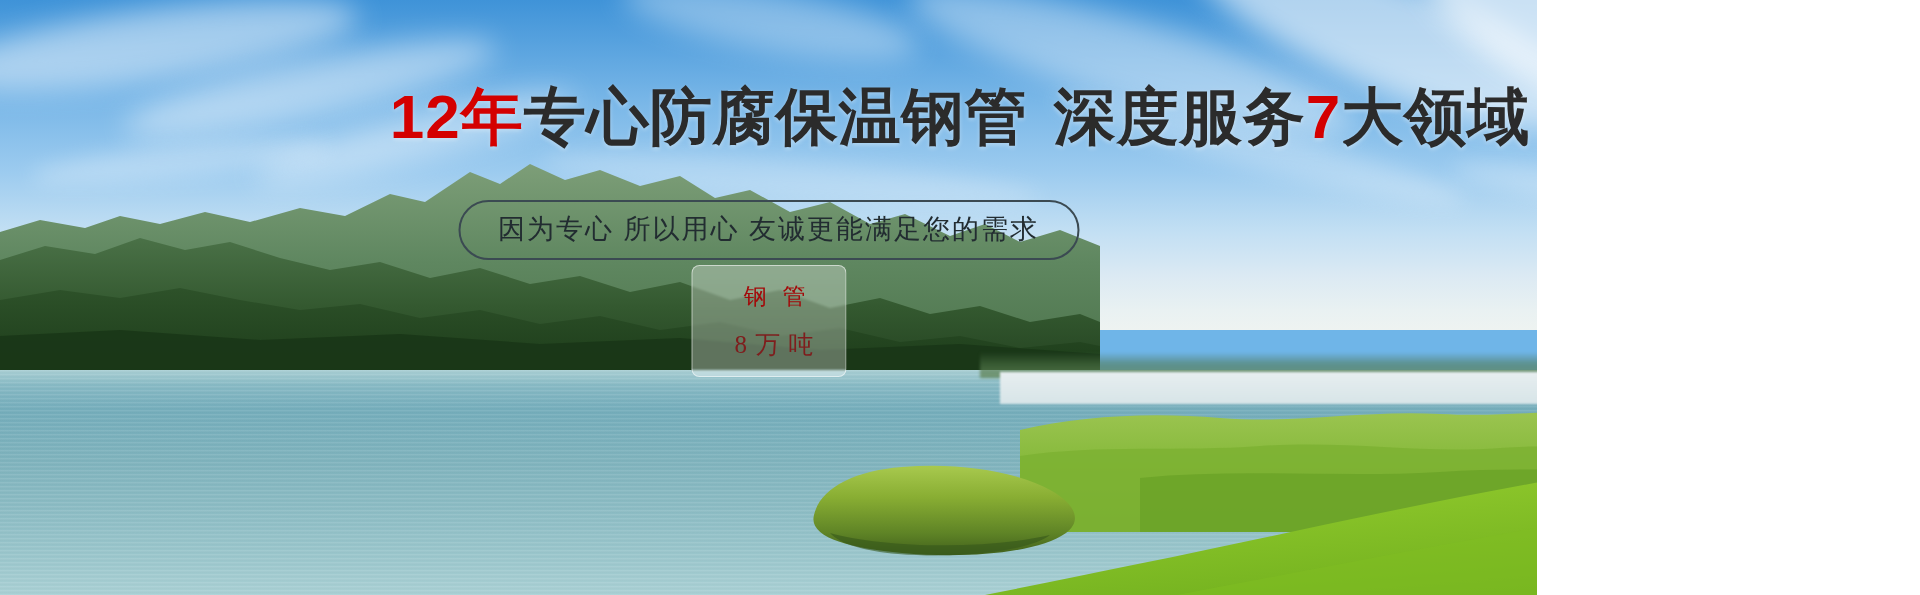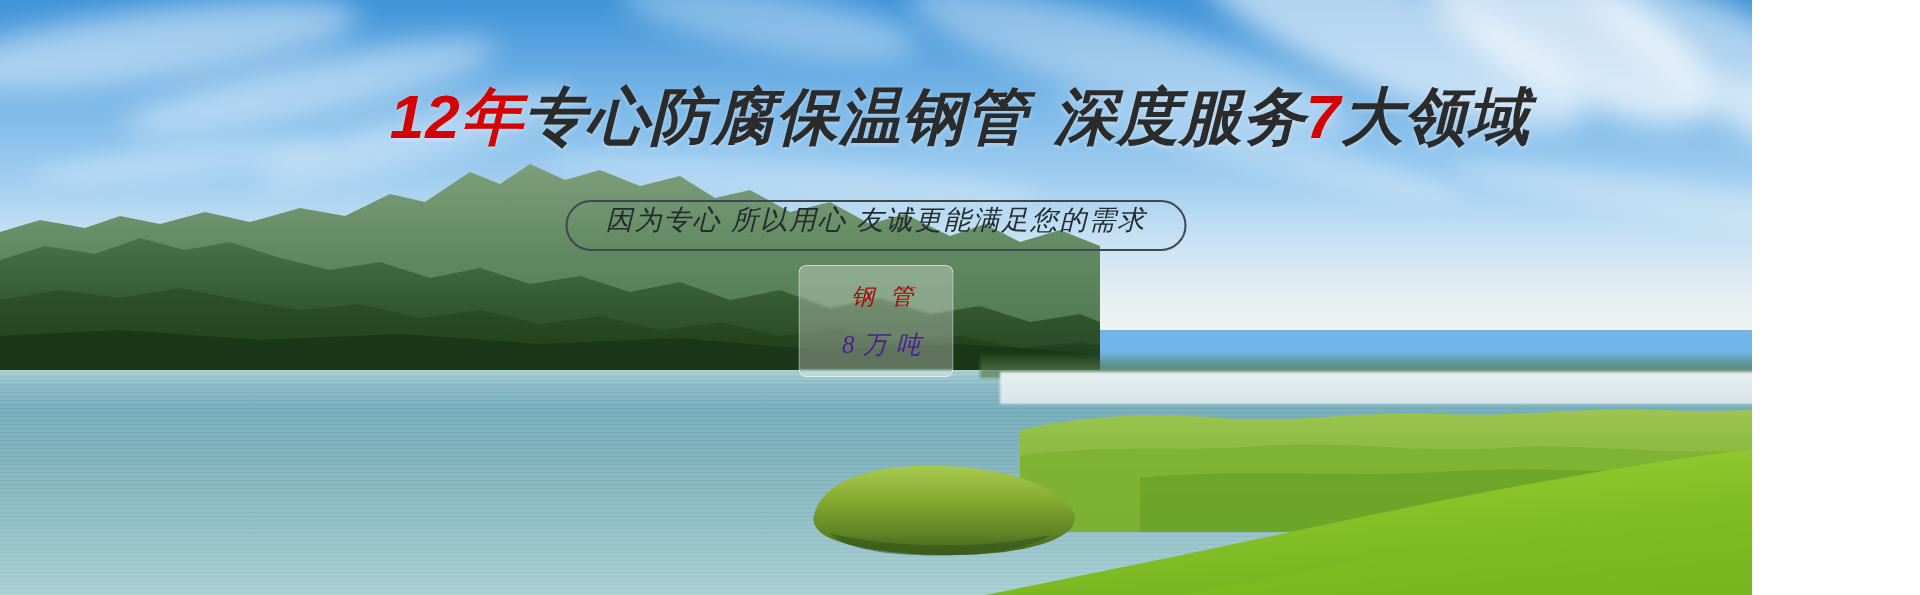--- a/index.html
+++ b/index.html
@@ -3,25 +3,24 @@
 <meta charset="utf-8">
 <style>
   * { box-sizing: border-box; margin: 0; padding: 0; }
   html, body {
     width: 1920px; height: 595px;
     overflow: hidden;
     font-family: "Liberation Sans", "DejaVu Sans", sans-serif;
   }
   .banner {
     position: relative;
-    width: 1752px;
+    width: 1537px;
     height: 595px;
     overflow: hidden;
     background: #6fb5e8;
-    font-style: italic;
   }
 
   
   .sky {
     position: absolute; left: 0; top: 0;
     width: 1920px; height: 330px;
     background: linear-gradient(to bottom,
         #3f93d8 0%,
         #59a3df 14%,
         #7bb8e8 32%,
@@ -122,21 +121,21 @@
     text-shadow: 0 2px 4px rgba(255,255,255,0.30);
   }
   .headline .gap { display: inline-block; width: 26px; }
 
   
   .subtitle-pill {
     position: absolute;
     left: 50%;
     transform: translateX(-50%);
     top: 200px;
-    padding: 0 38px 11px;
+    padding: 9px 38px 11px;
     border: 2px solid #3b4a52;
     border-radius: 30px;
     font-size: 27px;
     color: #222c31;
     letter-spacing: 2px;
     white-space: nowrap;
     background: transparent;
   }
 
   
@@ -164,21 +163,21 @@
   .card-title {
     font-size: 23px;
     color: #a30a0a;
     letter-spacing: 5px;
     text-indent: 5px;
     margin-bottom: 16px;
     font-family: "Liberation Serif", "DejaVu Serif", serif;
   }
   .card-value {
     font-size: 25px;
-    color: #4c1d95;
+    color: #7f1d1d;
     letter-spacing: 1px;
     font-family: "Liberation Serif", "DejaVu Serif", serif;
   }
   .card-value sup { font-size: 14px; vertical-align: super; }
 </style>
 </head>
 <body>
 
 <div class="banner">
 

